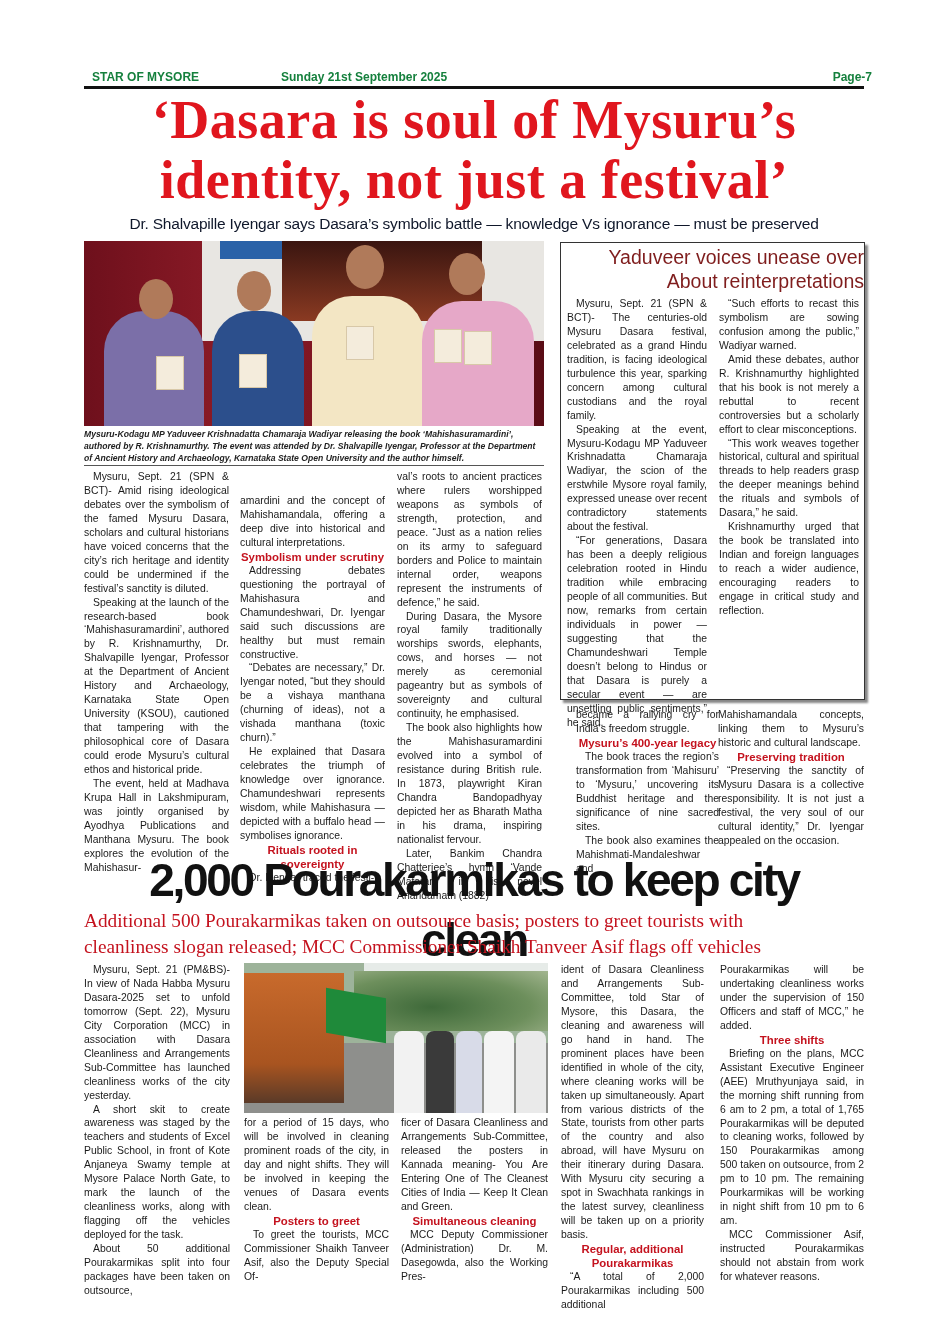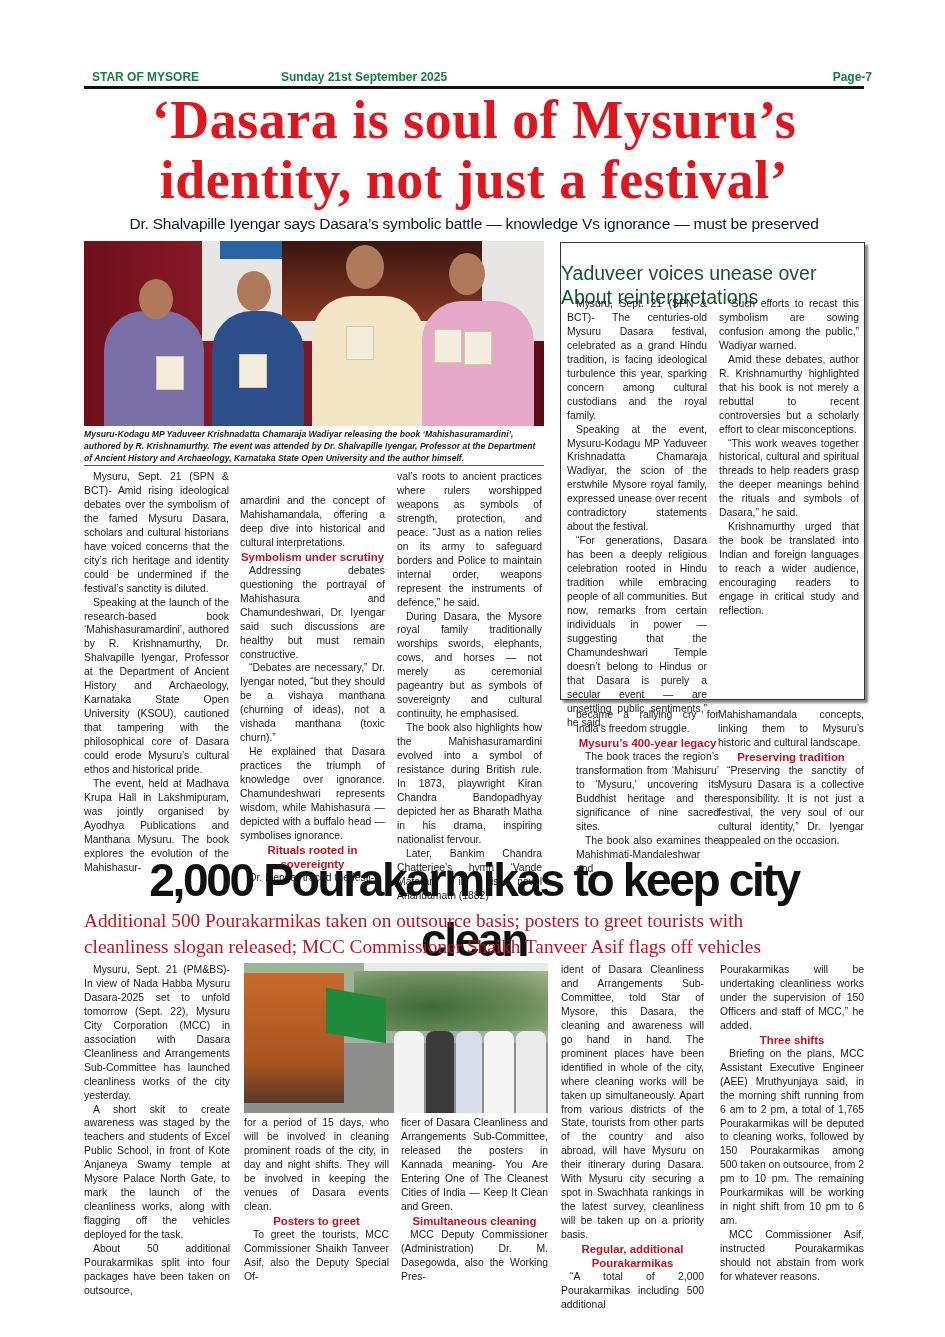--- a/index.html
+++ b/index.html
@@ -24,21 +24,21 @@
   .photo1 .head { position: absolute; border-radius: 50%; background: #b07a5a; }
   .photo1 .book { position: absolute; width: 28px; height: 34px; background: #f4ecdc; border: 1px solid #d8c8a8; }
   .caption1 { position: absolute; left: 84px; top: 428px; width: 460px; font-size: 8.6px; line-height: 12px; font-style: italic; font-weight: bold; color: #222; }
   .rule-cap { position: absolute; left: 84px; top: 465px; width: 460px; height: 1px; background: #555; }
 
   .col { position: absolute; font-size: 10.4px; line-height: 13.95px; text-align: justify; color: #1a1a1a; }
   .col p { text-indent: 9px; }
   .col .sub { text-align: center; text-indent: 0; color: #c4121e; font-weight: bold; font-size: 11.4px; line-height: 14px; }
 
   .sidebar { position: absolute; left: 560px; top: 242px; width: 305px; height: 458px; border: 1.2px solid #333; box-shadow: 3px 3px 2px #888; background: #fff; }
-  .sidebar .title { position: absolute; left: 0; top: 2px; width: 100%; text-align: left; font-size: 19.5px; line-height: 24px; color: #14532d; margin-top: 16px; }
+  .sidebar .title { position: absolute; left: 0; top: 2px; width: 100%; text-align: right; font-size: 19.5px; line-height: 24px; color: #7f1d1d; }
   .sidebar .col { top: 54px; }
 
   .headline2 { position: absolute; left: 84px; top: 850px; width: 780px; text-align: center; font-family: "Liberation Sans", sans-serif; font-weight: bold; font-size: 47px; line-height: 60px; color: #111; letter-spacing: -2.4px; transform: scaleX(0.98); }
   .deck2 { position: absolute; left: 84px; top: 908px; width: 780px; font-family: "Liberation Serif", serif; color: #c4121e; font-size: 19.3px; line-height: 26px; }
 
   .photo2 { position: absolute; left: 244px; top: 963px; width: 304px; height: 150px; overflow: hidden; background: #9db39a; }
   .photo2 .sky { position: absolute; left: 120px; top: 0; width: 184px; height: 24px; background: #e6ebe8; }
   .photo2 .trees { position: absolute; left: 110px; top: 8px; width: 194px; height: 60px; background: radial-gradient(ellipse at 40% 60%, #3f6a3a, #6d8f5c 60%, #a2b58f); }
   .photo2 .road { position: absolute; left: 0; top: 80px; width: 304px; height: 70px; background: #8e8f8c; }
   .photo2 .truck { position: absolute; left: 0; top: 10px; width: 100px; height: 130px; background: linear-gradient(180deg, #c86a2c, #a85420 70%, #5a3a28); }
@@ -86,21 +86,21 @@
 <div class="col" style="left:84px;top:470px;width:145px;">
     <p>Mysuru, Sept. 21 (SPN &amp; BCT)- Amid rising ideological debates over the symbolism of the famed Mysuru Dasara, scholars and cultural historians have voiced concerns that the city’s rich heritage and identity could be undermined if the festival’s sanctity is diluted.</p>
     <p>Speaking at the launch of the research-based book ‘Mahishasuramardini’, authored by R. Krishnamurthy, Dr. Shalvapille Iyengar, Professor at the Department of Ancient History and Archaeology, Karnataka State Open University (KSOU), cautioned that tampering with the philosophical core of Dasara could erode Mysuru’s cultural ethos and historical pride.</p>
     <p>The event, held at Madhava Krupa Hall in Lakshmipuram, was jointly organised by Ayodhya Publications and Manthana Mysuru. The book explores the evolution of the Mahishasur-</p>
   </div>
 <div class="col" style="left:240px;top:470px;width:145px;">
     <p style="text-indent: 0px; margin-top: 24px;">amardini and the concept of Mahishamandala, offering a deep dive into historical and cultural interpretations.</p>
     <p class="sub">Symbolism under scrutiny</p>
     <p>Addressing debates questioning the portrayal of Mahishasura and Chamundeshwari, Dr. Iyengar said such discussions are healthy but must remain constructive.</p>
     <p>“Debates are necessary,” Dr. Iyengar noted, “but they should be a vishaya manthana (churning of ideas), not a vishada manthana (toxic churn).”</p>
-    <p>He explained that Dasara practices the triumph of knowledge over ignorance. Chamundeshwari represents wisdom, while Mahishasura — depicted with a buffalo head — symbolises ignorance.</p>
+    <p>He explained that Dasara celebrates the triumph of knowledge over ignorance. Chamundeshwari represents wisdom, while Mahishasura — depicted with a buffalo head — symbolises ignorance.</p>
     <p class="sub">Rituals rooted in sovereignty</p>
     <p>Dr. Iyengar traced the festi-</p>
   </div>
 <div class="col" style="left:397px;top:470px;width:145px;">
     <p style="text-indent: 0px;">val’s roots to ancient practices where rulers worshipped weapons as symbols of strength, protection, and peace. “Just as a nation relies on its army to safeguard borders and Police to maintain internal order, weapons represent the instruments of defence,” he said.</p>
     <p>During Dasara, the Mysore royal family traditionally worships swords, elephants, cows, and horses — not merely as ceremonial pageantry but as symbols of sovereignty and cultural continuity, he emphasised.</p>
     <p>The book also highlights how the Mahishasuramardini evolved into a symbol of resistance during British rule. In 1873, playwright Kiran Chandra Bandopadhyay depicted her as Bharath Matha in his drama, inspiring nationalist fervour.</p>
     <p>Later, Bankim Chandra Chatterjee’s hymn ‘Vande Mataram’ in his novel Anandamath (1882)</p>
   </div>
 <div class="col" style="left:561px;top:708px;width:143px;margin-left:15px;">

